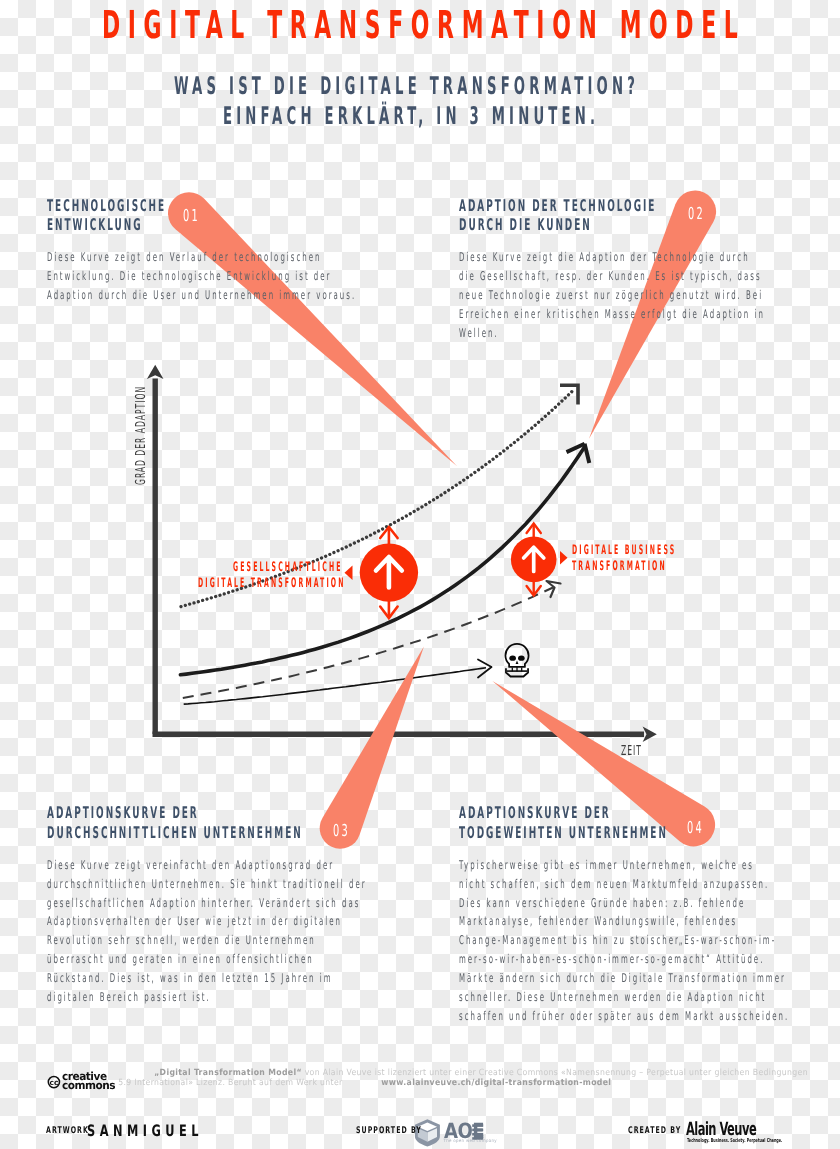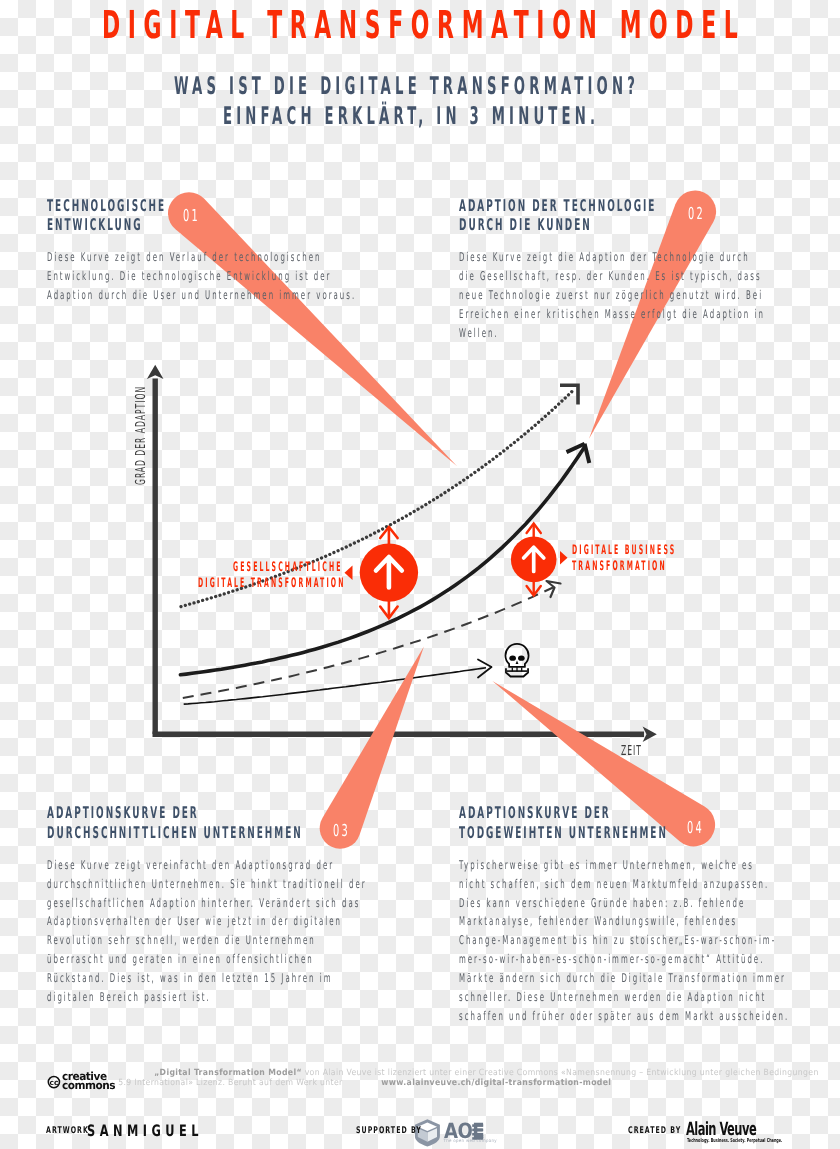--- a/index.html
+++ b/index.html
@@ -168,21 +168,21 @@
       <path d="M427.4 1132.6 L437.0 1128.3 L437.0 1137.0 L427.4 1141.8 Z" fill="#e9ecef"></path>
       <path d="M427.4 1132.6 L417.8 1128.3 L417.8 1137.0 L427.4 1141.8 Z" fill="#c3cad3"></path>
     </g>
     <g>
       <rect x="472.2" y="1124.3" width="11.0" height="2.6" fill="#6b7787"></rect>
       <rect x="472.2" y="1128.6" width="11.0" height="2.6" fill="#6b7787"></rect>
       <rect x="472.2" y="1132.9" width="11.0" height="2.6" fill="#6b7787"></rect>
       <rect x="472.2" y="1137.2" width="11.0" height="2.6" fill="#6b7787"></rect>
     </g>
   </svg>
-  <div class="abs lic" style="left:118.2px;top:1067.8px;"><b>„Digital Transformation Model“</b><span> von Alain Veuve ist lizenziert unter einer Creative Commons «Namensnennung – Entwicklung unter gleichen Bedingungen</span></div>
+  <div class="abs lic" style="left:118.2px;top:1067.8px;"><b>„Digital Transformation Model“</b><span> von Alain Veuve ist lizenziert unter einer Creative Commons «Namensnennung – Perpetual unter gleichen Bedingungen</span></div>
   <div class="abs lic" style="left:118.2px;top:1077.6px;"><span>5.9 International» Lizenz. Beruht auf dem Werk unter </span><b>www.alainveuve.ch/digital-transformation-model</b></div>
   <div class="abs cclabel" style="left:62.3px;top:1070.2px;">creative</div>
   <div class="abs cclabel" style="left:62.3px;top:1078.8px;">commons</div>
   <div class="abs credlbl" style="left:46.1px;top:1125.1px;">ARTWORK</div>
   <div class="abs credname" style="left:86.6px;top:1121.3px;">SANMIGUEL</div>
   <div class="abs credlbl" style="left:355.6px;top:1125.1px;">SUPPORTED BY</div>
   <div class="abs aoename" style="left:444.2px;top:1119.4px;">AOE</div>
   <div class="abs aoetag" style="left:443.5px;top:1139.0px;">The open web company</div>
   <div class="abs credlbl" style="left:628.1px;top:1125.4px;">CREATED BY</div>
   <div class="abs avname" style="left:686.4px;top:1118.6px;">Alain Veuve</div>

